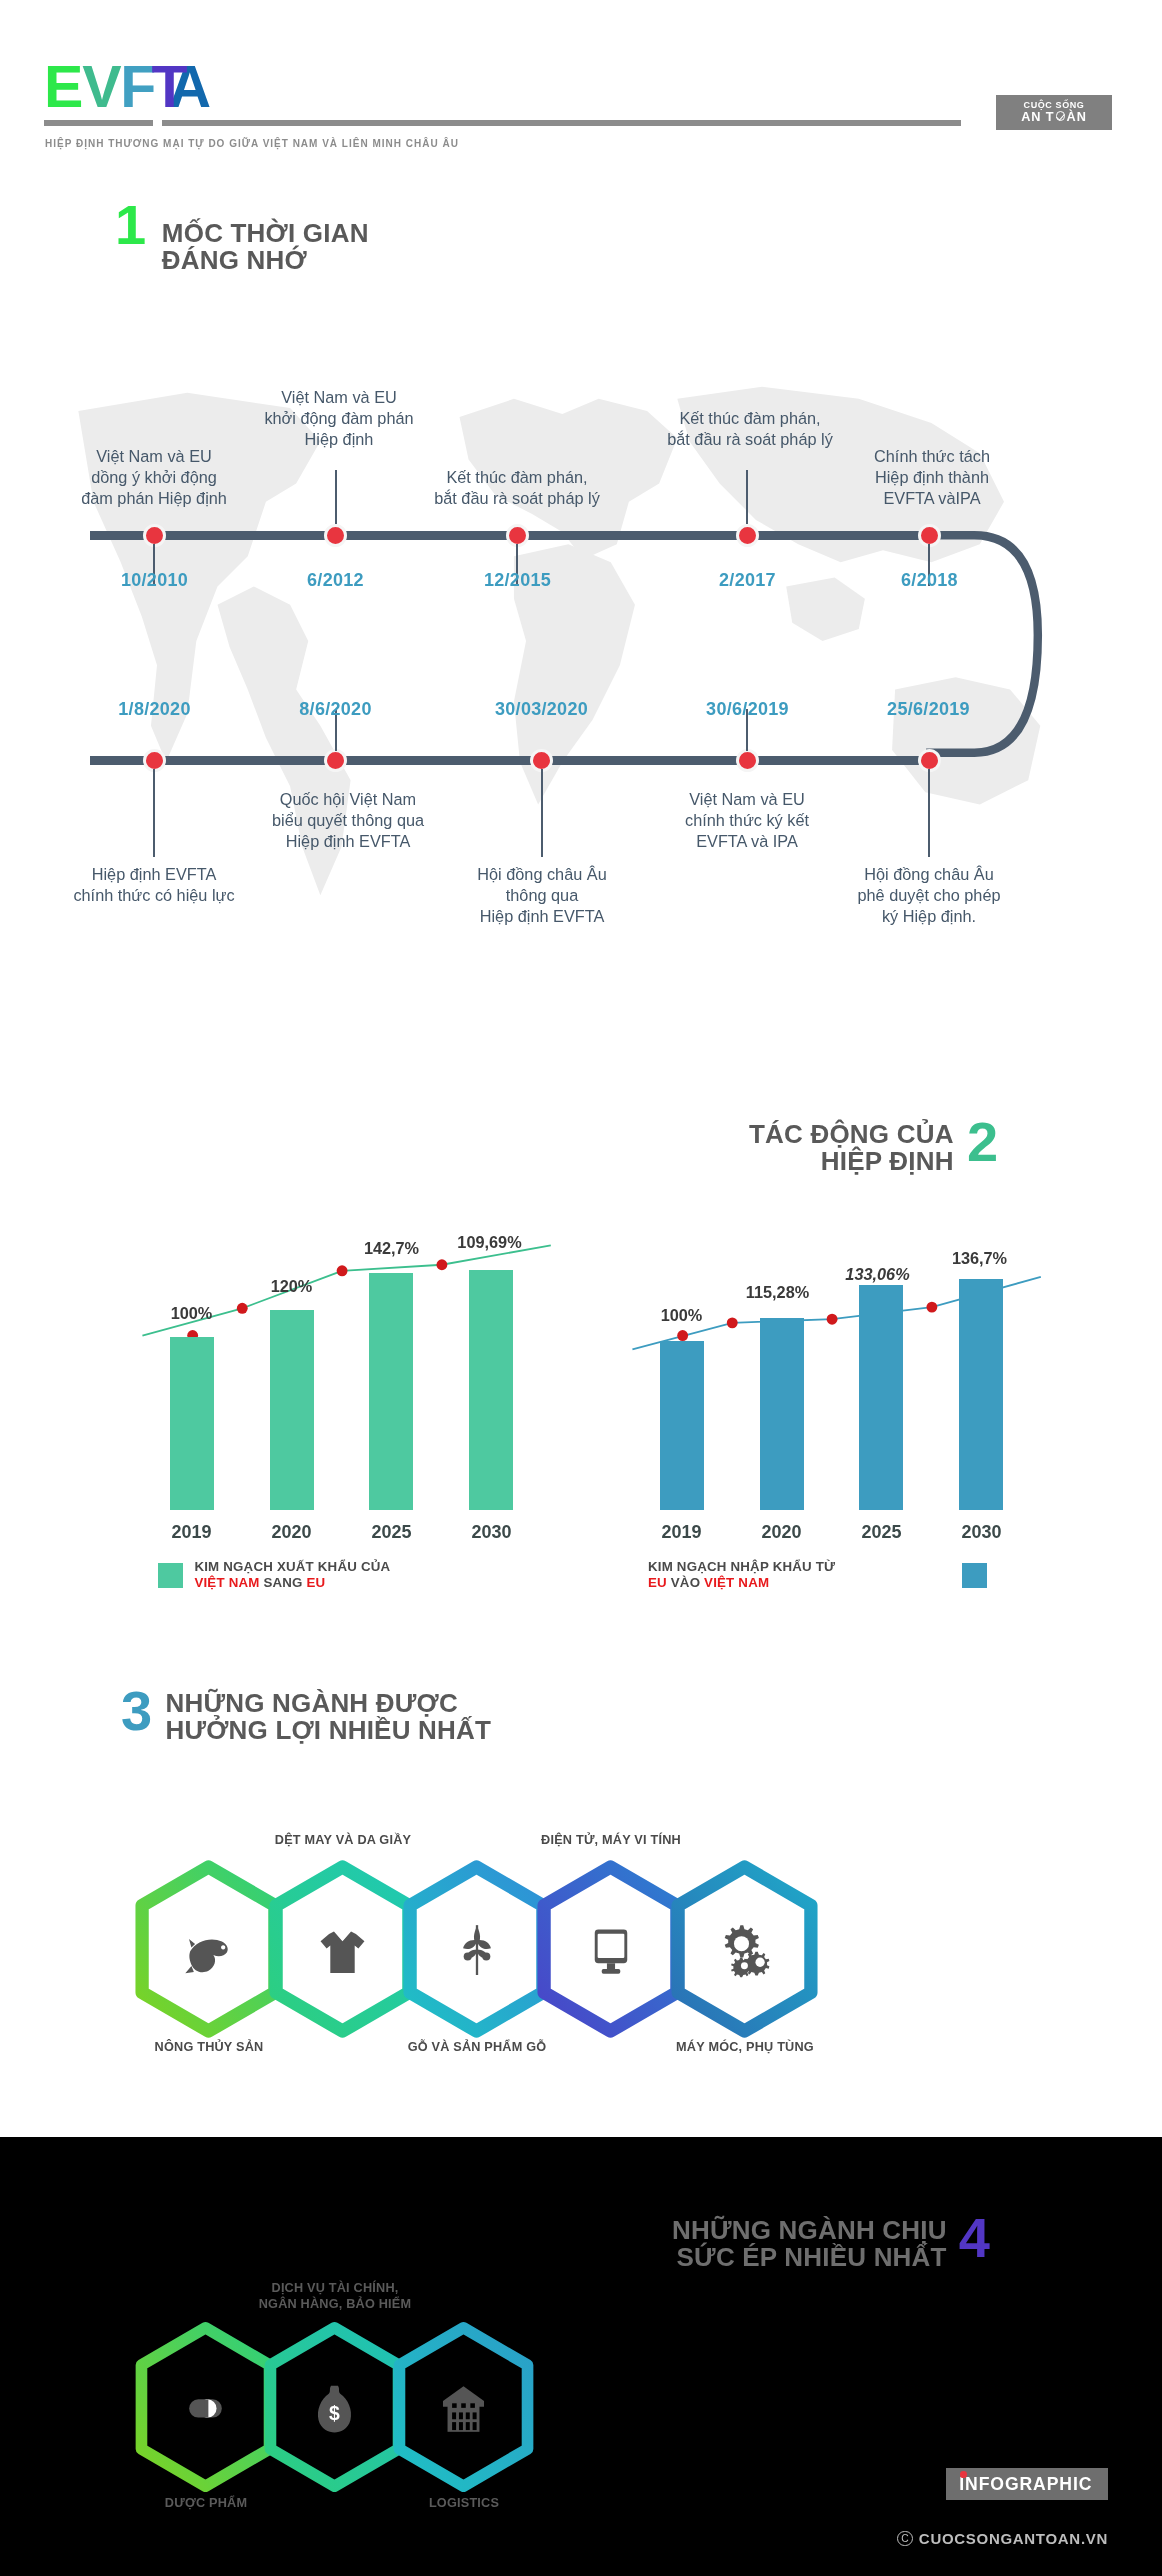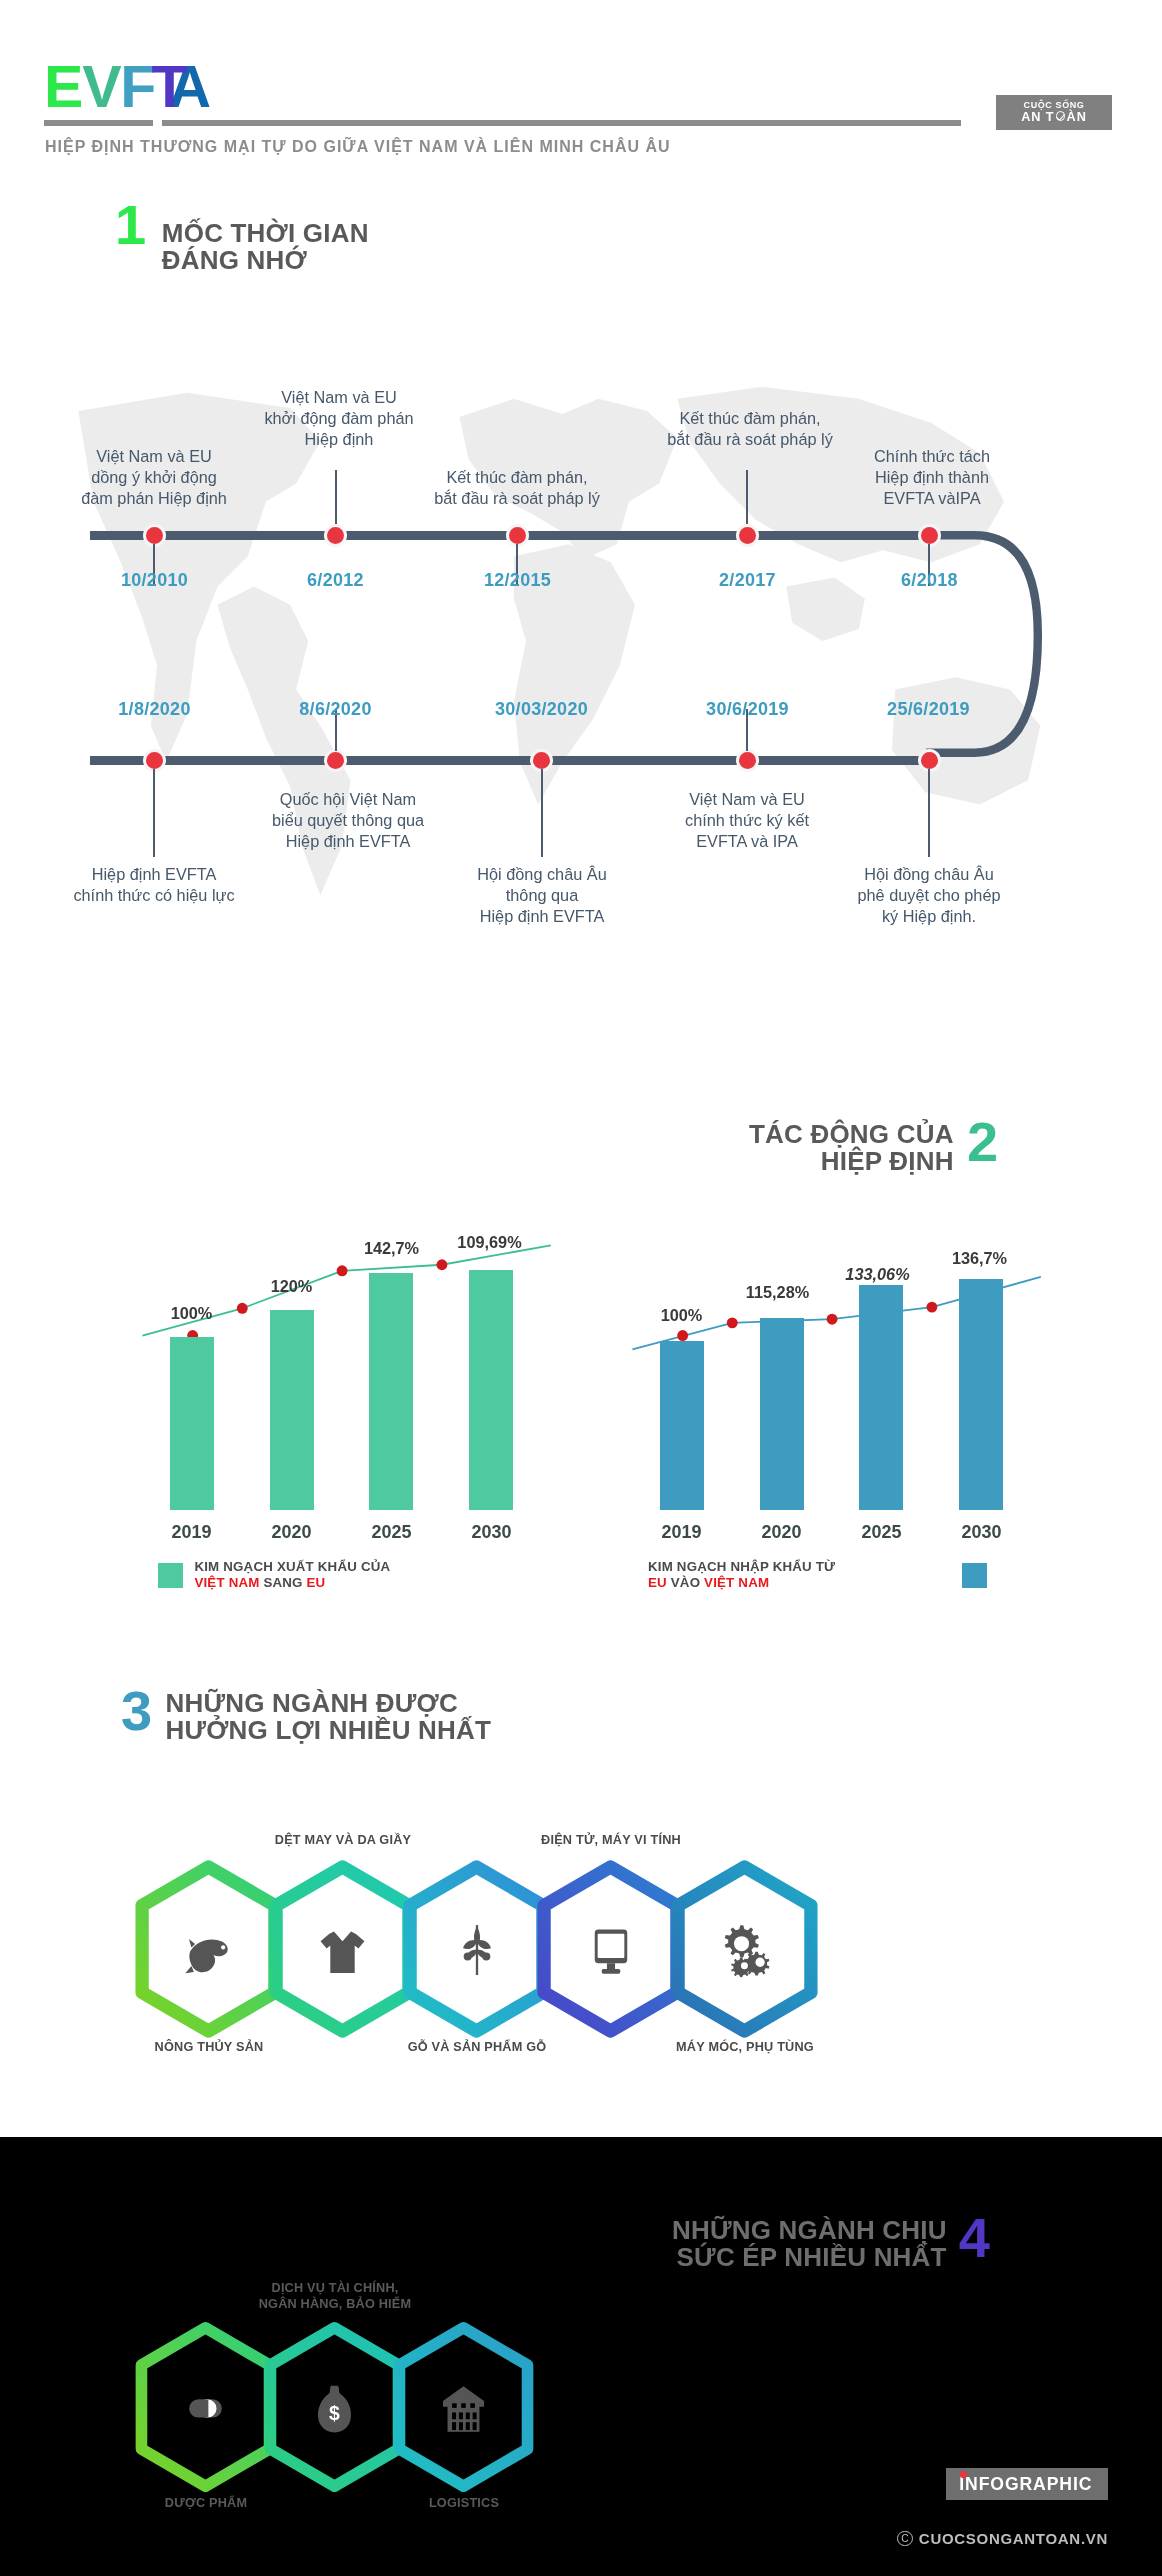--- a/index.html
+++ b/index.html
@@ -19,21 +19,21 @@
   .logo { font-size: 59px; font-weight: bold; letter-spacing: -1.2px; line-height: 1;
           font-family: "Liberation Sans", sans-serif; }
   .logo span { display: inline-block; }
   .logo .l1 { color: #2de84a; }
   .logo .l2 { color: #3fbb8e; }
   .logo .l3 { color: #41a0c2; }
   .logo .l4 { color: #5236c4; position: relative; z-index: 3; margin-left: -3.6px; }
   .logo .l5 { color: #1268ad; margin-left: -18px; }
   .rule-left { position: absolute; left: 44px; top: 120px; width: 109px; height: 6px; background: #8c8c8c; }
   .rule-right { position: absolute; left: 162px; top: 120px; width: 799px; height: 6px; background: #8c8c8c; }
-  .subtitle { position: absolute; left: 45px; top: 138px; font-size: 16px; font-weight: bold;
+  .subtitle { position: absolute; left: 45px; top: 138px; font-size: 10px; font-weight: bold;
               color: #8c8c8c; letter-spacing: 1px; }
   .badge { position: absolute; left: 996px; top: 95px; width: 116px; height: 35px;
            background: #808080; display: flex; flex-direction: column; align-items: center;
            justify-content: center; line-height: 1; }
   .badge .b1 { color: #fff; font-size: 9px; font-weight: bold; letter-spacing: 0.6px; }
   .badge .b2 { color: #fff; font-size: 12.7px; font-weight: bold; letter-spacing: 0.9px; margin-top: 1.2px;
                display: flex; gap: 1.2px; }
   .badge .chk { display: inline-block; width: 9.7px; height: 9.7px; border: 1.2px solid #fff;
                 border-radius: 50%; position: relative; }
   .badge .chk:after { content: ""; position: absolute; left: 1.8px; top: 0px; width: 3.6px; height: 6.7px;

